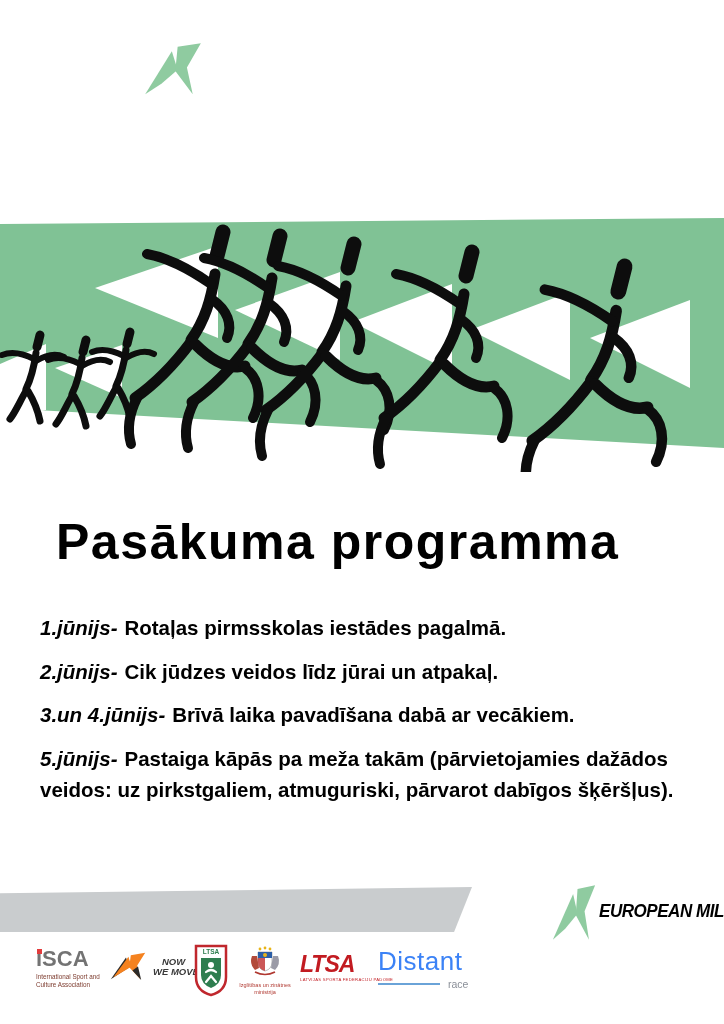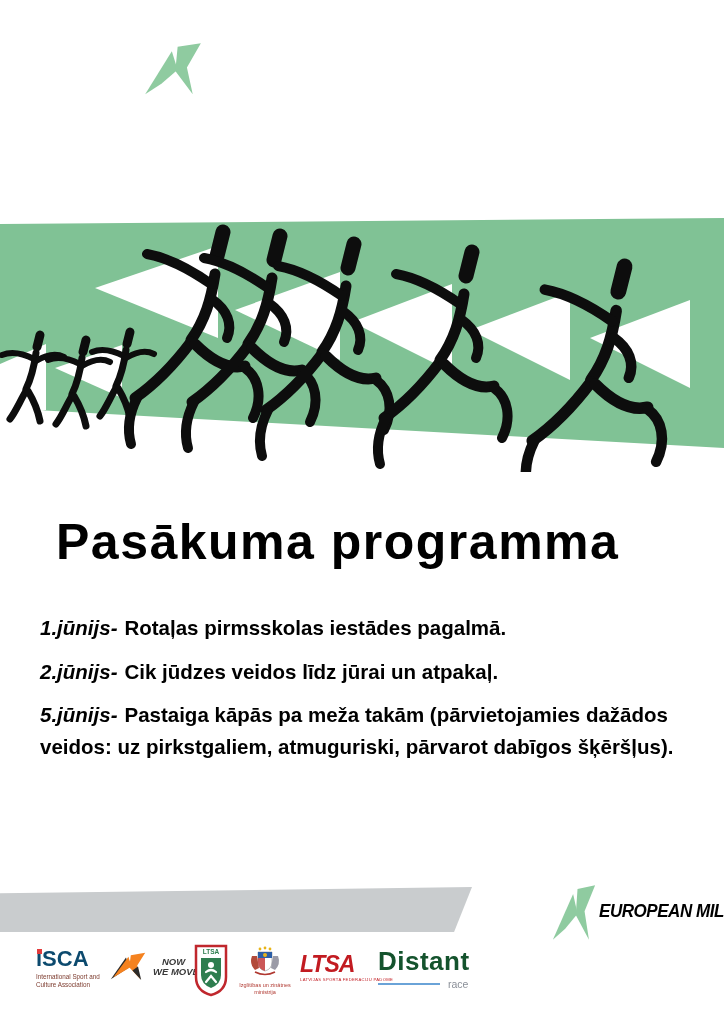--- a/index.html
+++ b/index.html
@@ -24,35 +24,35 @@
   .program-date{font-style:italic;margin-right:7px;}
   
   .gray-band{position:absolute;left:0;top:887px;width:472px;height:45px;background:#C9CCCE;
     clip-path:polygon(0 14%,100% 0,96.2% 100%,0 100%);}
   .em-arrow{position:absolute;left:552px;top:884px;width:44px;height:62px;}
   .em-label{position:absolute;left:599px;top:900px;font-size:18.5px;font-weight:bold;
     font-style:italic;letter-spacing:-0.5px;transform:scaleX(.92);transform-origin:left center;
     white-space:nowrap;}
   
   .logo-isca{position:absolute;left:36px;top:948px;width:86px;}
-  .isca-word{position:relative;font-size:22px;font-weight:800;color:#0c4a6e;line-height:22px;}
+  .isca-word{position:relative;font-size:22px;font-weight:800;color:#737373;line-height:22px;}
   .isca-dot{position:absolute;left:1px;top:1px;width:5px;height:5px;background:#E23B3C;}
   .isca-sub{font-size:6.3px;color:#7C3A2D;line-height:7.5px;margin-top:3px;}
   .logo-nwm{position:absolute;left:110px;top:952px;display:flex;align-items:center;}
   .nwm-text{font-size:9.5px;font-style:italic;font-weight:800;color:#3A3A3A;line-height:10px;margin-left:3px;}
   .nwm-line1{padding-left:9px;display:block;}
   .logo-ltsa{position:absolute;left:194px;top:944px;width:34px;height:53px;}
   .logo-ministry{position:absolute;left:234px;top:946px;width:62px;text-align:center;}
   .ministry-sub{font-size:5.5px;color:#B03830;line-height:6.5px;margin-top:2px;}
   .logo-lsfp{position:absolute;left:300px;top:953px;width:80px;}
   .lsfp-word{font-size:23px;font-weight:800;font-style:italic;color:#C21B21;
     letter-spacing:-1px;line-height:22px;}
   .lsfp-sub{font-size:4.2px;color:#C21B21;letter-spacing:.3px;margin-top:2px;white-space:nowrap;}
   .logo-distant{position:absolute;left:378px;top:948px;width:100px;}
-  .distant-word{font-size:26px;font-weight:700;color:#14532d;letter-spacing:.5px;line-height:26px;}
+  .distant-word{font-size:26px;font-weight:400;color:#3b82f6;letter-spacing:.5px;line-height:26px;}
   .distant-bottom{display:flex;align-items:center;gap:8px;margin-top:4px;}
   .distant-line{width:62px;height:2px;background:#6AA3D8;}
   .distant-race{font-size:10.5px;color:#8A8F98;}
 </style>
 </head>
 <body>
 
 <div id="page">
 
   <svg class="top-logo" viewBox="0 0 100 100">
@@ -102,20 +102,23 @@
   </svg>
 
   <div class="heading">Pasākuma programma</div>
 
   <div class="program-list">
     <div class="program-item">
       <span class="program-date">1.jūnijs-</span><span>Rotaļas pirmsskolas iestādes pagalmā.</span>
     </div>
     <div class="program-item">
       <span class="program-date">2.jūnijs-</span><span>Cik jūdzes veidos līdz jūrai un atpakaļ.</span>
+    </div>
+    <div class="program-item">
+      <span class="program-date">3.un 4.jūnijs-</span><span>Brīvā laika pavadīšana dabā ar vecākiem.</span>
     </div>
     <div class="program-item">
       <span class="program-date">5.jūnijs-</span><span>Pastaiga kāpās pa meža takām (pārvietojamies dažādos veidos: uz pirkstgaliem, atmuguriski, pārvarot dabīgos šķēršļus).</span>
     </div>
   </div>
 
   <div class="gray-band"></div>
   <svg class="em-arrow" viewBox="0 0 100 100" preserveAspectRatio="none">
     <polygon points="2,90 48,16 58,48 30,72" fill="#8FCBA0"></polygon>
     <polygon points="58,8 98,2 74,44 84,90 54,50" fill="#8FCBA0"></polygon>

